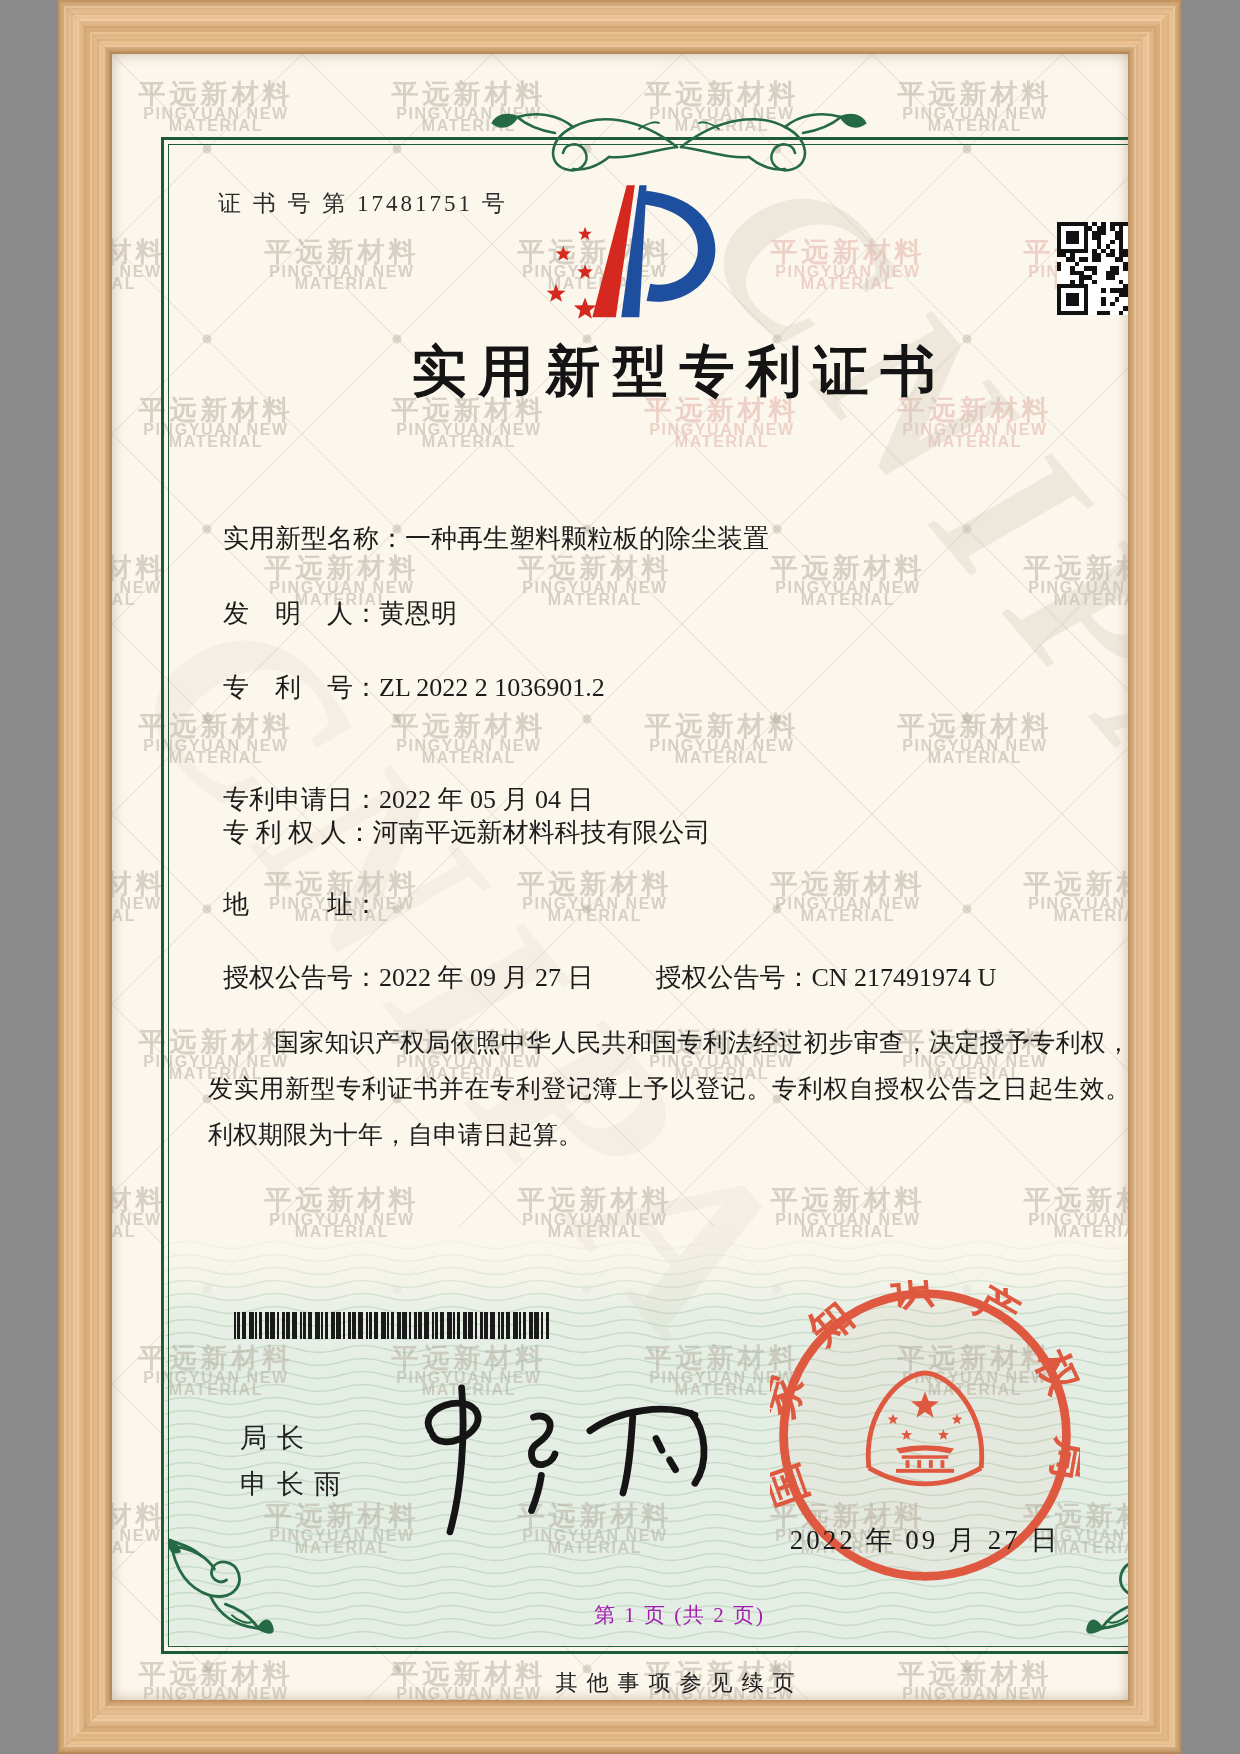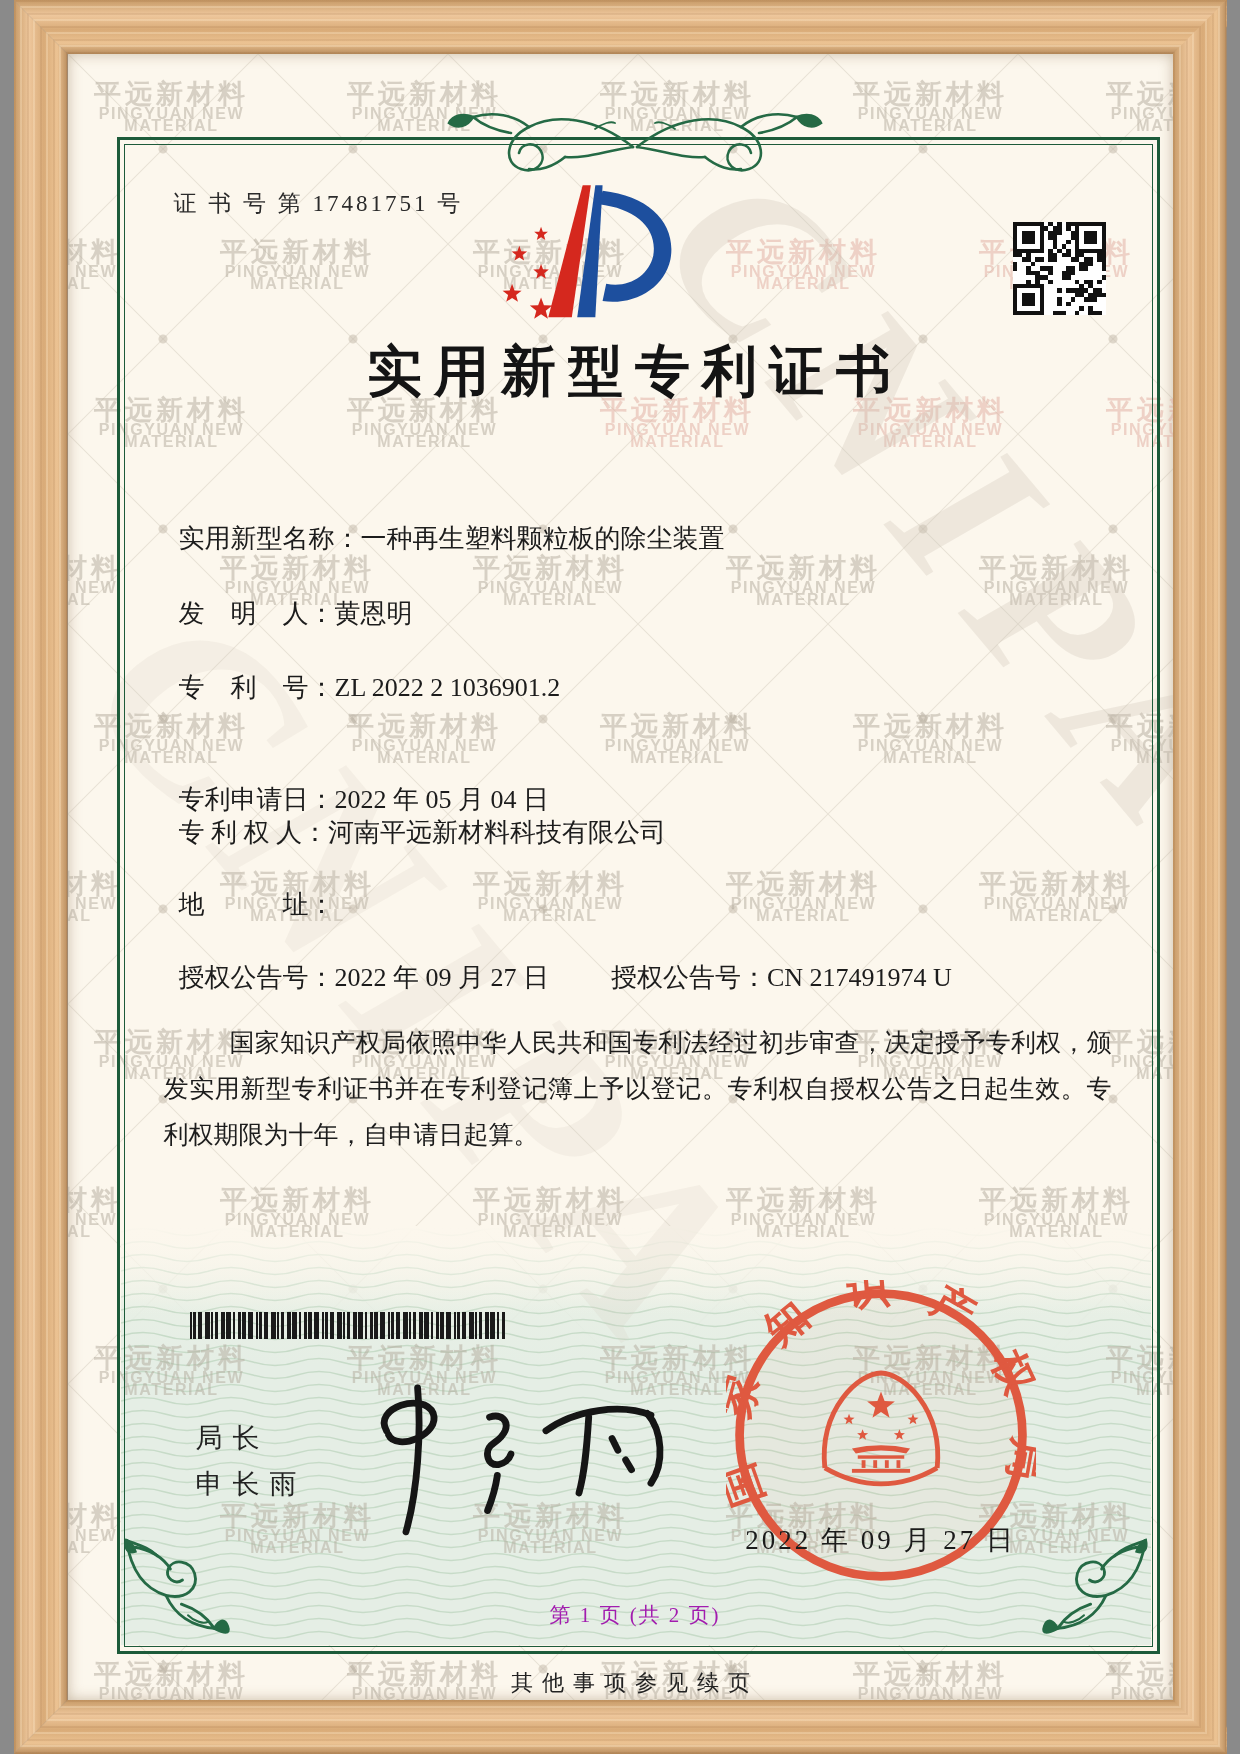--- a/index.html
+++ b/index.html
@@ -1,16 +1,16 @@
 <!DOCTYPE html>
 <html><head>
 <meta charset="utf-8">
 <style>
   html,body{margin:0;padding:0;background:#8a8a8a;}
-  #canvas{position:relative;width:1213px;height:1754px;margin:0 auto;overflow:hidden;
+  #canvas{position:relative;width:1124px;height:1754px;margin:0 auto;overflow:hidden;
           font-family:"Liberation Serif", serif;}
   
   .wood{position:absolute;z-index:20;}
   .wood.top,.wood.bottom{left:0;width:1240px;height:54px;
     background:
       repeating-linear-gradient(to bottom, rgba(120,70,30,.10) 0 2px, rgba(0,0,0,0) 2px 6px, rgba(255,236,206,.30) 6px 8px, rgba(0,0,0,0) 8px 13px),
       linear-gradient(to bottom,#c79a67,#eec79c 28%,#d9ab78 55%,#ecc393 80%,#b78b5c);}
   .wood.top{top:0;clip-path:polygon(0 0,100% 0,calc(100% - 54px) 100%,54px 100%);}
   .wood.bottom{bottom:0;clip-path:polygon(54px 0,calc(100% - 54px) 0,100% 100%,0 100%);}
   .wood.left,.wood.right{top:0;width:54px;height:1754px;

